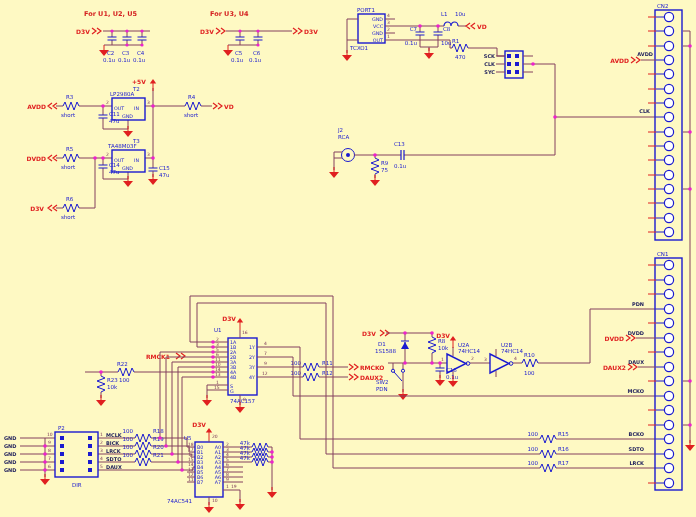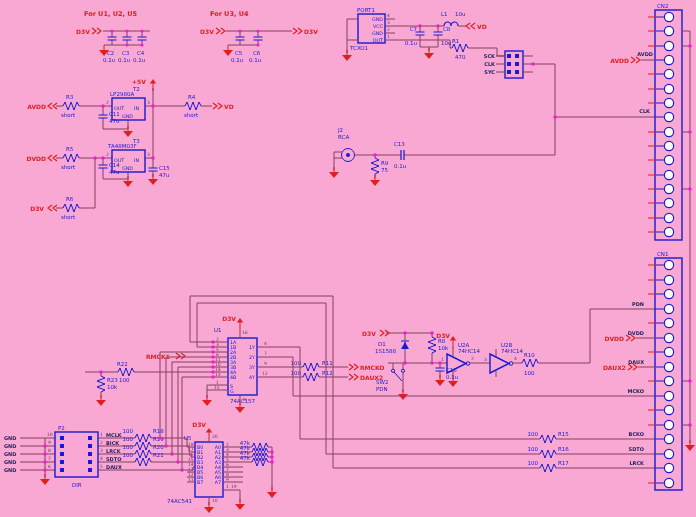--- a/index.html
+++ b/index.html
@@ -1,16 +1,16 @@
 <!DOCTYPE html>
 <html><head>
 <meta charset="utf-8">
 <style>
   html,body{margin:0;padding:0;background:#fff;}
-  #sheet{width:696px;height:517px;position:relative;background:#f9a8d4;}
+  #sheet{width:696px;height:517px;position:relative;background:#fef9c3;}
   svg text{font-family:"DejaVu Sans",sans-serif;}
   .tt{fill:#d42020;font:bold 6.5px "DejaVu Sans",sans-serif;}
   .tr{fill:#e02020;font:bold 6px "DejaVu Sans",sans-serif;}
   .tb{fill:#1a1ad0;font:5.5px "DejaVu Sans",sans-serif;}
   .tn{fill:#23235e;font:bold 5px "DejaVu Sans",sans-serif;}
   .tp{fill:#7a3558;font:4.5px "DejaVu Sans",sans-serif;}
   .tc{fill:#1a1ad0;font:4.8px "DejaVu Sans",sans-serif;}
   .ae{text-anchor:end;}
   .w{stroke:#84415f;stroke-width:1;fill:none;}
   .b{stroke:#1a1ad0;stroke-width:1;fill:none;}

